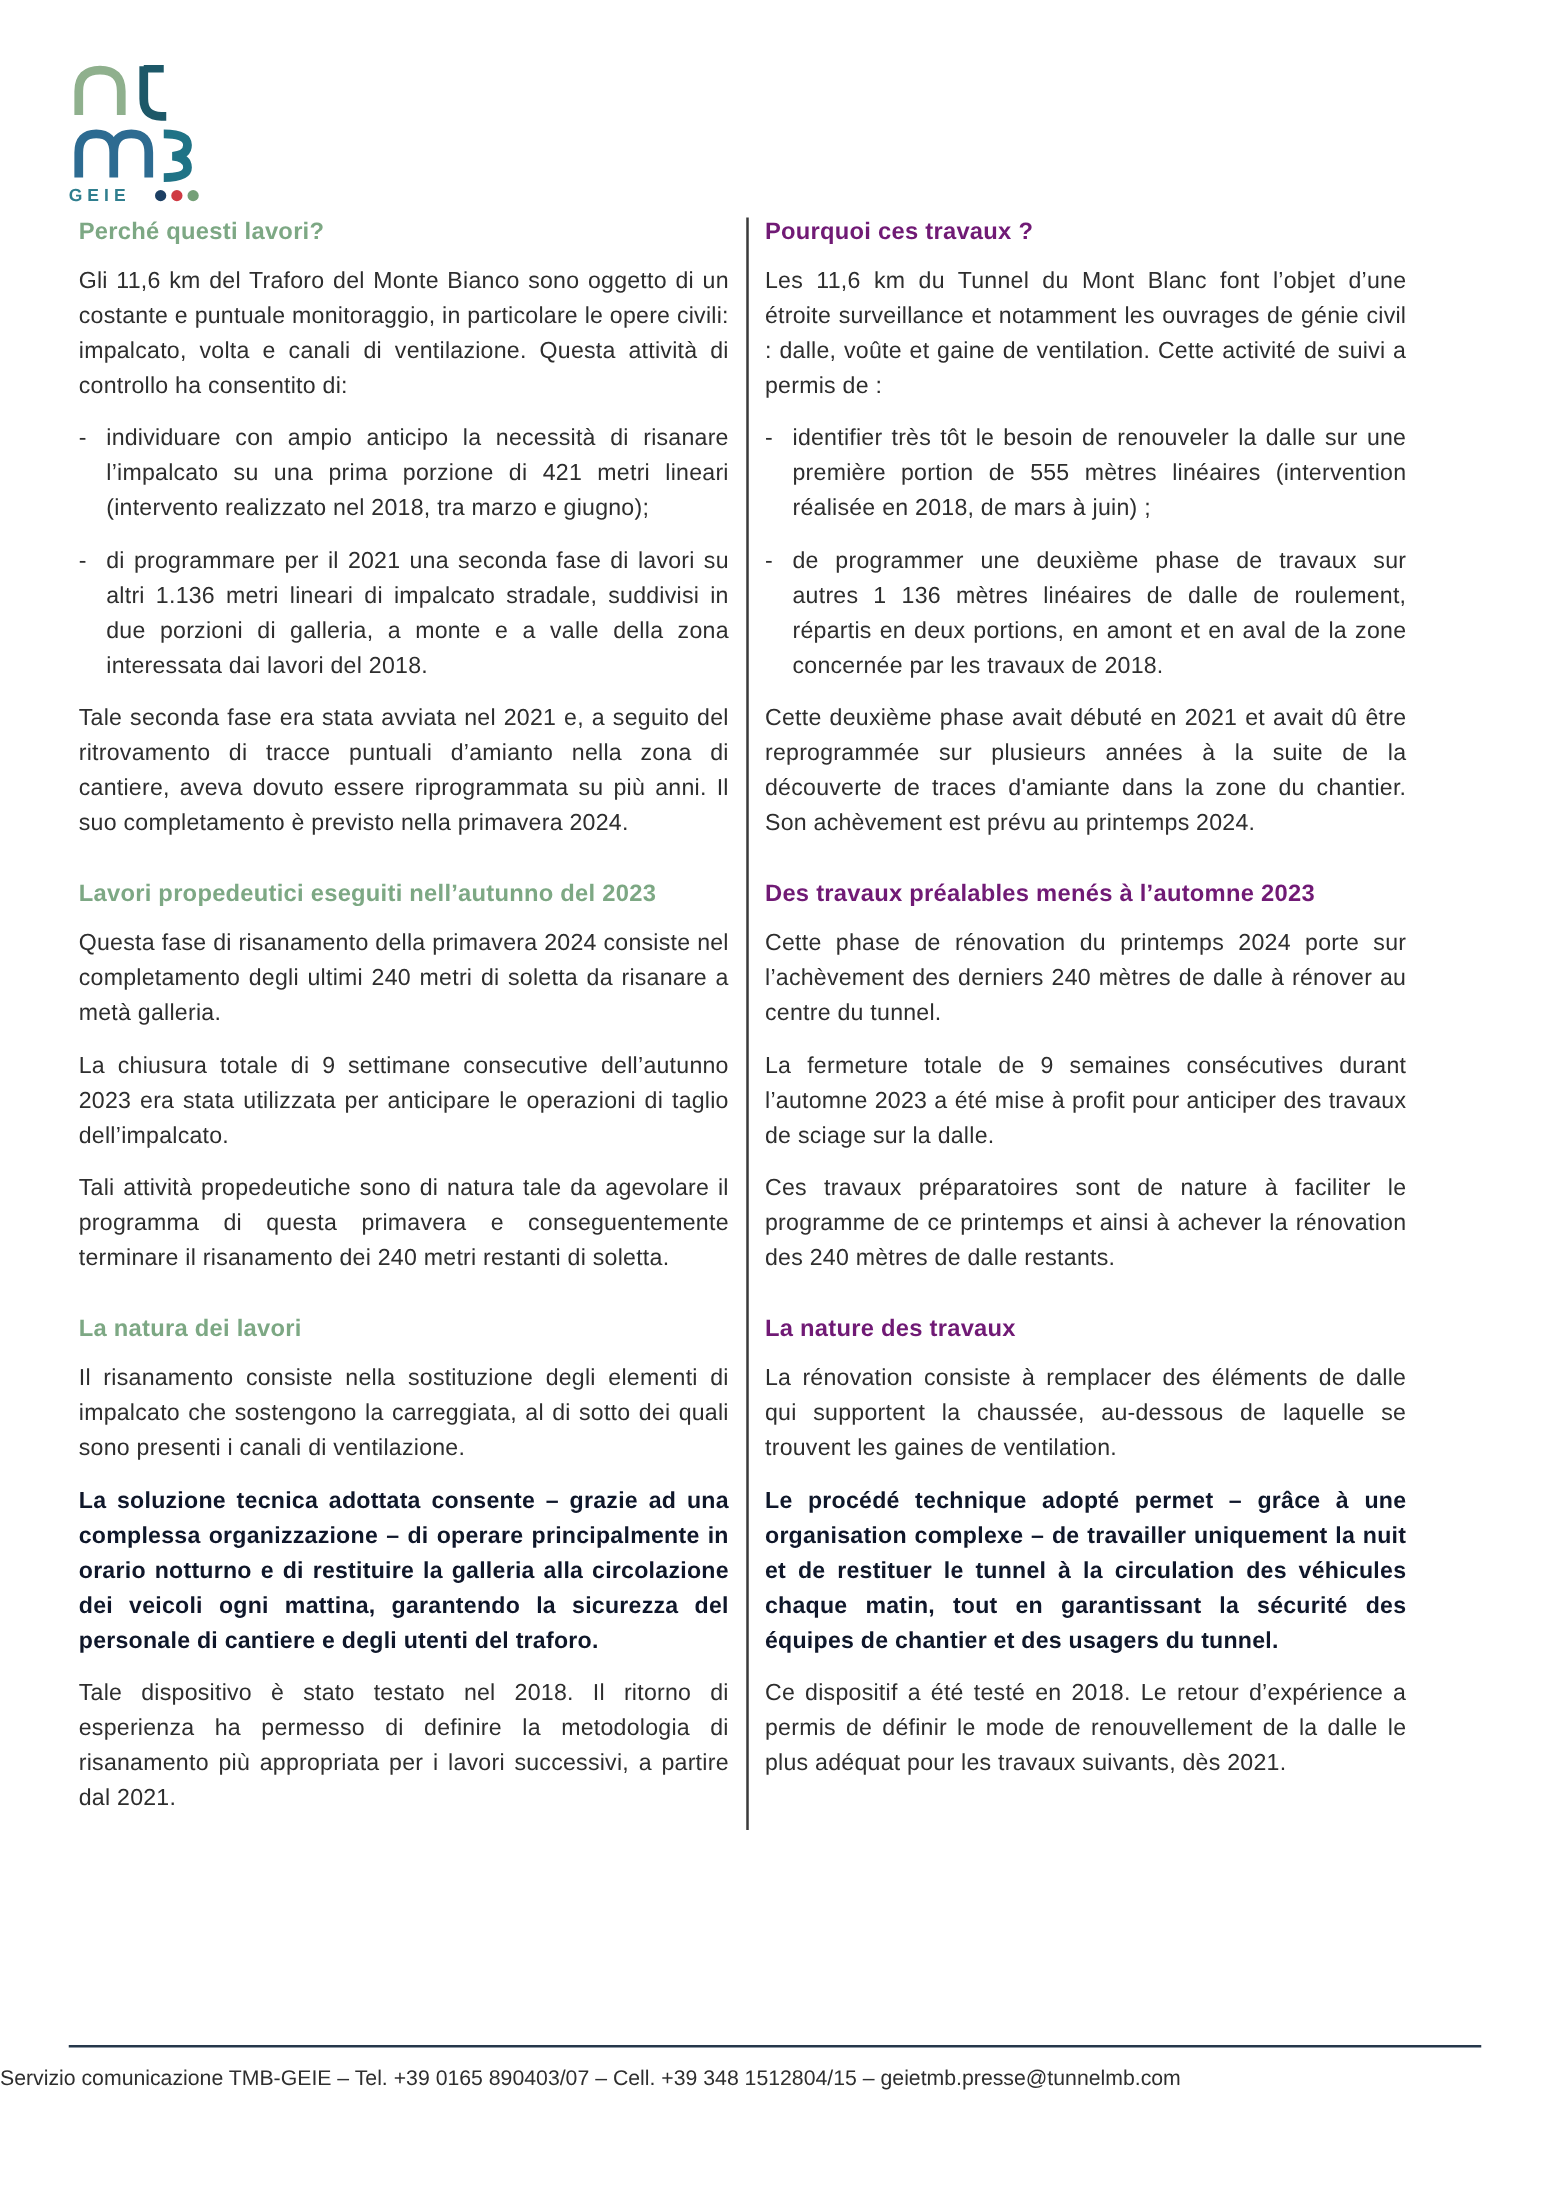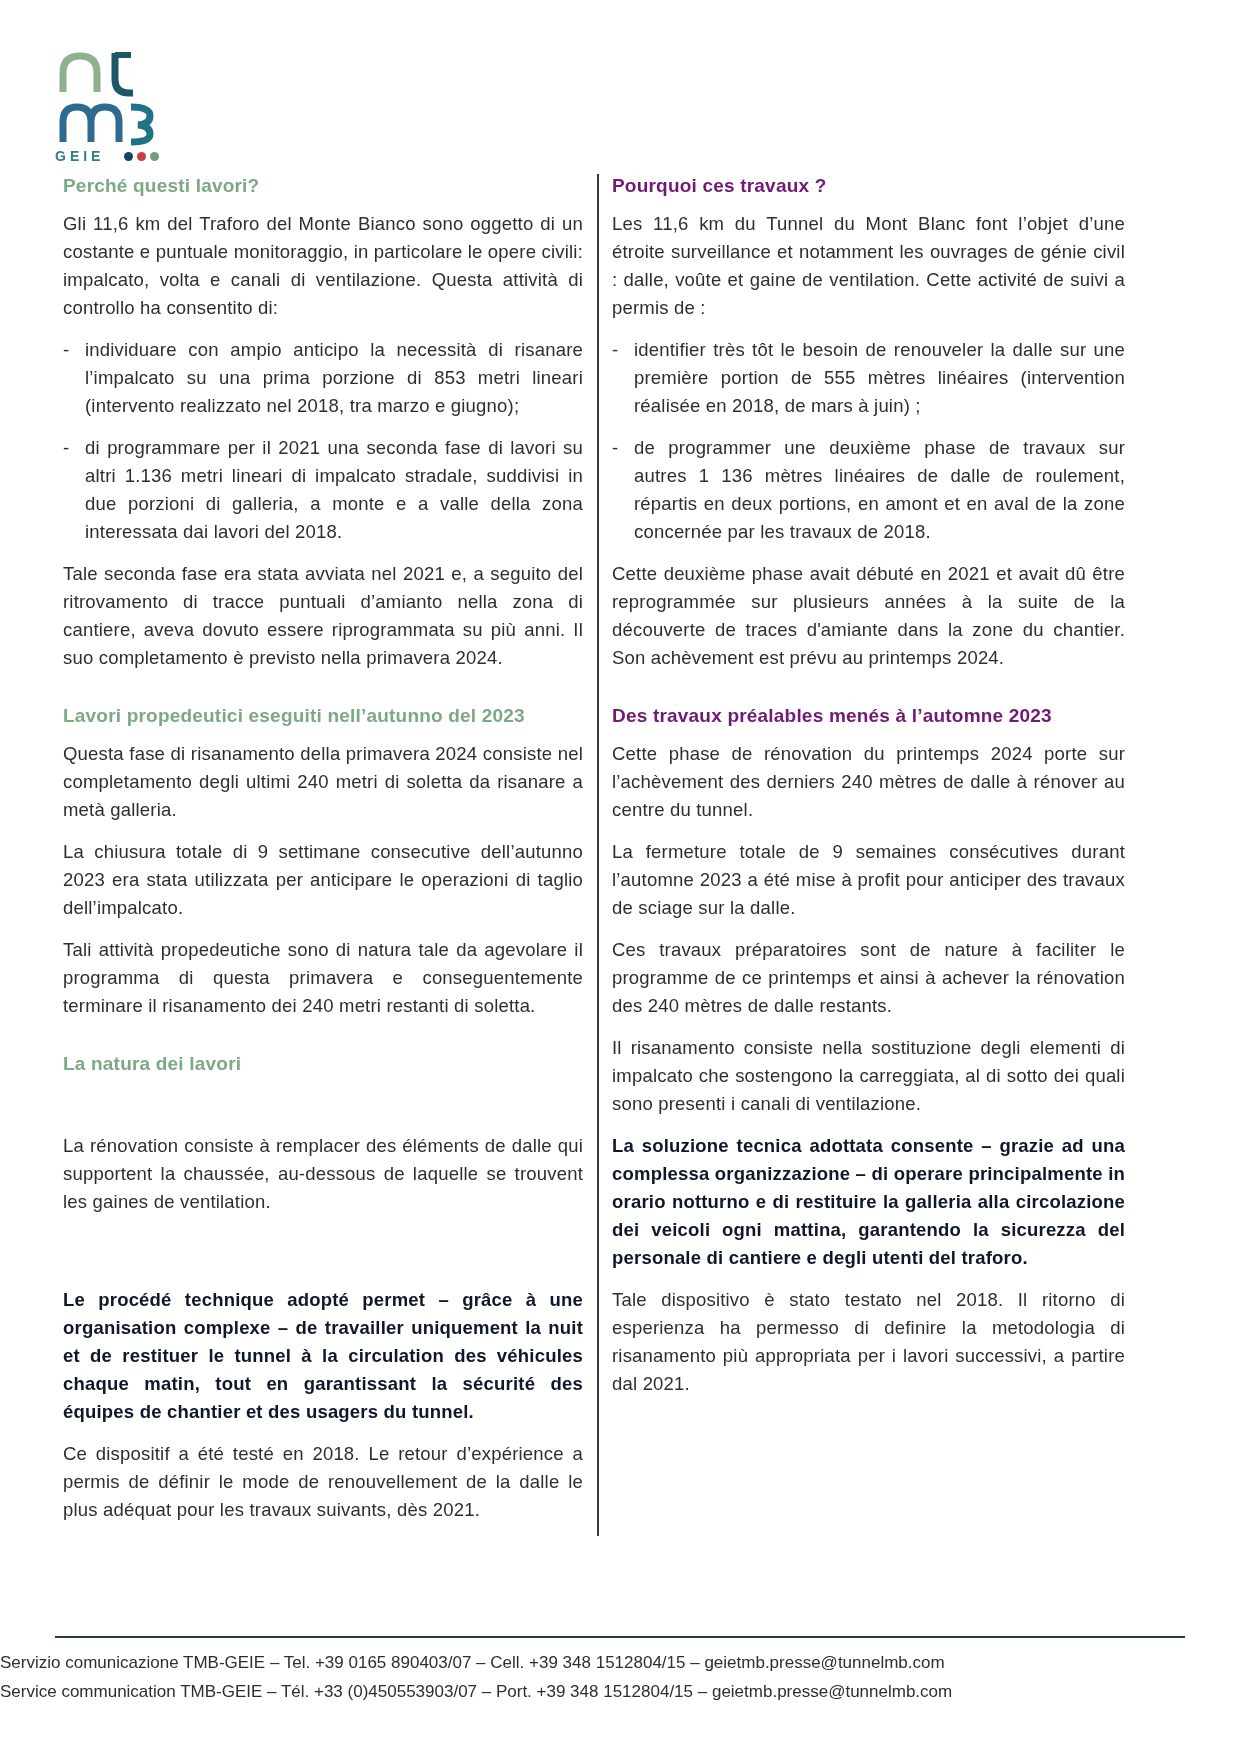--- a/index.html
+++ b/index.html
@@ -77,21 +77,21 @@
       <div class="cell para">
           <p>Gli 11,6 km del Traforo del Monte Bianco sono oggetto di un costante e puntuale monitoraggio, in particolare le opere civili: impalcato, volta e canali di ventilazione. Questa attività di controllo ha consentito di:</p>
         </div>
       <div class="cell para">
           <p>Les 11,6 km du Tunnel du Mont Blanc font l’objet d’une étroite surveillance et notamment les ouvrages de génie civil : dalle, voûte et gaine de ventilation. Cette activité de suivi a permis de :</p>
         </div>
 
       <div class="cell para">
         <div class="bullet-item">
             <span class="marker">-</span>
-            <p>individuare con ampio anticipo la necessità di risanare l’impalcato su una prima porzione di 853 metri lineari (intervento realizzato nel 2018, tra marzo e giugno);</p>
+            <p>individuare con ampio anticipo la necessità di risanare l’impalcato su una prima porzione di 421 metri lineari (intervento realizzato nel 2018, tra marzo e giugno);</p>
           </div>
       </div>
       <div class="cell para">
         <div class="bullet-item">
             <span class="marker">-</span>
             <p>identifier très tôt le besoin de renouveler la dalle sur une première portion de 555 mètres linéaires (intervention réalisée en 2018, de mars à juin) ;</p>
           </div>
       </div>
 
       <div class="cell para">
@@ -138,20 +138,23 @@
       <div class="cell para">
           <p>Tali attività propedeutiche sono di natura tale da agevolare il programma di questa primavera e conseguentemente terminare il risanamento dei 240 metri restanti di soletta.</p>
         </div>
       <div class="cell para">
           <p>Ces travaux préparatoires sont de nature à faciliter le programme de ce printemps et ainsi à achever la rénovation des 240 mètres de dalle restants.</p>
         </div>
 
       <div class="cell heading heading-it">
           <p>La natura dei lavori</p>
         </div>
+      <div class="cell heading heading-fr">
+          <p>La nature des travaux</p>
+        </div>
 
       <div class="cell para">
           <p>Il risanamento consiste nella sostituzione degli elementi di impalcato che sostengono la carreggiata, al di sotto dei quali sono presenti i canali di ventilazione.</p>
         </div>
       <div class="cell para">
           <p>La rénovation consiste à remplacer des éléments de dalle qui supportent la chaussée, au-dessous de laquelle se trouvent les gaines de ventilation.</p>
         </div>
 
       <div class="cell para bold">
           <p>La soluzione tecnica adottata consente – grazie ad una complessa organizzazione – di operare principalmente in orario notturno e di restituire la galleria alla circolazione dei veicoli ogni mattina, garantendo la sicurezza del personale di cantiere e degli utenti del traforo.</p>
@@ -166,16 +169,15 @@
       <div class="cell para">
           <p>Ce dispositif a été testé en 2018. Le retour d’expérience a permis de définir le mode de renouvellement de la dalle le plus adéquat pour les travaux suivants, dès 2021.</p>
         </div>
 
     </div>
   </div>
 
   <div class="footer-rule"></div>
   <div class="footer-text">
     <div>Servizio comunicazione TMB-GEIE – Tel. +39 0165 890403/07  – Cell.  +39 348 1512804/15 – geietmb.presse@tunnelmb.com</div>
-    <div>Service communication TMB-GEIE – Tél. +33 (0)450553903/07 – Port. +39 348 1512804/15 – geietmb.presse@tunnelmb.com</div>
   </div>
 
 </div>
 
 </body></html>

